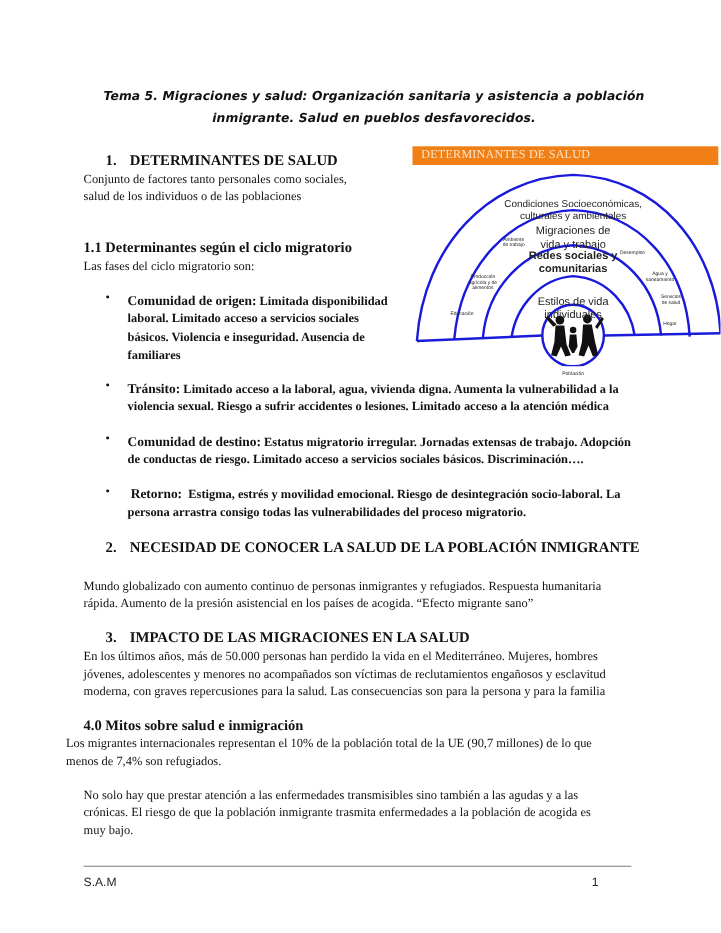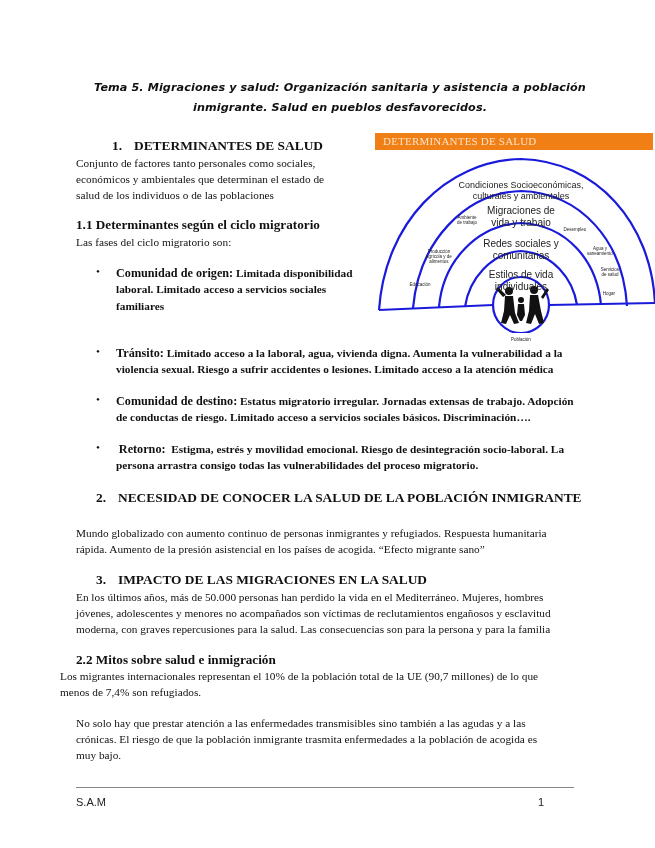--- a/index.html
+++ b/index.html
@@ -25,37 +25,37 @@
     .dlabel { position:absolute; font-family:"Liberation Sans", sans-serif; color:#222; text-align:center;margin-top:12px; }
   </style>
 </head>
 <body>
 
 <div class="abs title">
   <div>Tema 5. Migraciones y salud: Organización sanitaria y asistencia a población</div>
   <div>inmigrante. Salud en pueblos desfavorecidos.</div>
 </div>
 
-<div class="abs h1" style="left:96px; top:138px;margin-left:16px;">
+<div class="abs h1" style="left:96px; top:138px;">
   <span class="num">1.</span><span>DETERMINANTES DE SALUD</span>
 </div>
 <div class="abs p" style="left:76px; top:155px;">
   <div>Conjunto de factores tanto personales como sociales,</div>
-  <div>económicos y ambientales que determinan el estado de</div>
   <div>salud de los individuos o de las poblaciones</div>
 </div>
 
 <div class="abs h2" style="left:76px; top:217px;">1.1 Determinantes según el ciclo migratorio</div>
 <div class="abs p" style="left:76px; top:234px;">Las fases del ciclo migratorio son:</div>
 
 <div class="abs bullet" style="top:265px;">
   <span class="dot">•</span>
   <div class="txt" style="width:260px;">
     <div><b>Comunidad de origen:</b> <span>Limitada disponibilidad</span></div>
     <div>laboral.  Limitado acceso a servicios sociales</div>
+    <div>básicos.  Violencia e inseguridad.  Ausencia de</div>
     <div>familiares</div>
   </div>
 </div>
 
 <div class="abs bullet" style="top:345px;">
   <span class="dot">•</span>
   <div class="txt" style="width:480px; white-space:nowrap;">
     <div><b>Tránsito:</b> <span>Limitado acceso a la laboral, agua, vivienda digna.  Aumenta la vulnerabilidad a la</span></div>
     <div>violencia sexual.  Riesgo a sufrir accidentes o lesiones.  Limitado acceso a la atención médica</div>
   </div>
@@ -87,21 +87,21 @@
 
 <div class="abs h1" style="left:96px; top:572px;">
   <span class="num">3.</span><span>IMPACTO DE LAS MIGRACIONES EN LA SALUD</span>
 </div>
 <div class="abs p" style="left:76px; top:589px; white-space:nowrap;">
   <div>En los últimos años, más de 50.000 personas han perdido la vida en el Mediterráneo.  Mujeres, hombres</div>
   <div>jóvenes, adolescentes y menores no acompañados son víctimas de reclutamientos engañosos y esclavitud</div>
   <div>moderna, con graves repercusiones para la salud.  Las consecuencias son para la persona y para la familia</div>
 </div>
 
-<div class="abs h2" style="left:76px; top:652px;">2.2 Mitos sobre salud e inmigración</div>
+<div class="abs h2" style="left:76px; top:652px;">4.0 Mitos sobre salud e inmigración</div>
 <div class="abs p" style="left:60px; top:668px; white-space:nowrap;">
   <div>Los migrantes internacionales representan el 10% de la población total de la UE (90,7 millones) de lo que</div>
   <div>menos de 7,4% son refugiados.</div>
 </div>
 <div class="abs p" style="left:76px; top:715px; white-space:nowrap;">
   <div>No solo hay que prestar atención a las enfermedades transmisibles sino también a las agudas y a las</div>
   <div>crónicas.  El riesgo de que la población inmigrante trasmita enfermedades a la población de acogida es</div>
   <div>muy bajo.</div>
 </div>
 
@@ -132,21 +132,21 @@
   </svg>
 
   <div class="dlabel" style="left:80px; top:35px; width:132px; font-size:9px; line-height:11px;">
     <div>Condiciones Socioeconómicas,</div>
     <div>culturales y ambientales</div>
   </div>
   <div class="dlabel" style="left:96px; top:60px; width:100px; font-size:10px; line-height:12px;">
     <div>Migraciones de</div>
     <div>vida y trabajo</div>
   </div>
-  <div class="dlabel" style="left:96px; top:93px; width:100px; font-size:10px; line-height:12px;">
+  <div class="dlabel" style="left:96px; top:82px; width:100px; font-size:10px; line-height:12px;font-weight:bold;">
     <div>Redes sociales y</div>
     <div>comunitarias</div>
   </div>
   <div class="dlabel" style="left:100px; top:124px; width:92px; font-size:10px; line-height:12px;">
     <div>Estilos de vida</div>
     <div>individuales</div>
   </div>
 
   <div class="dlabel" style="left:72px; top:70px; width:40px; font-size:4.5px; line-height:5px;">
     <div>Ambiente</div>

